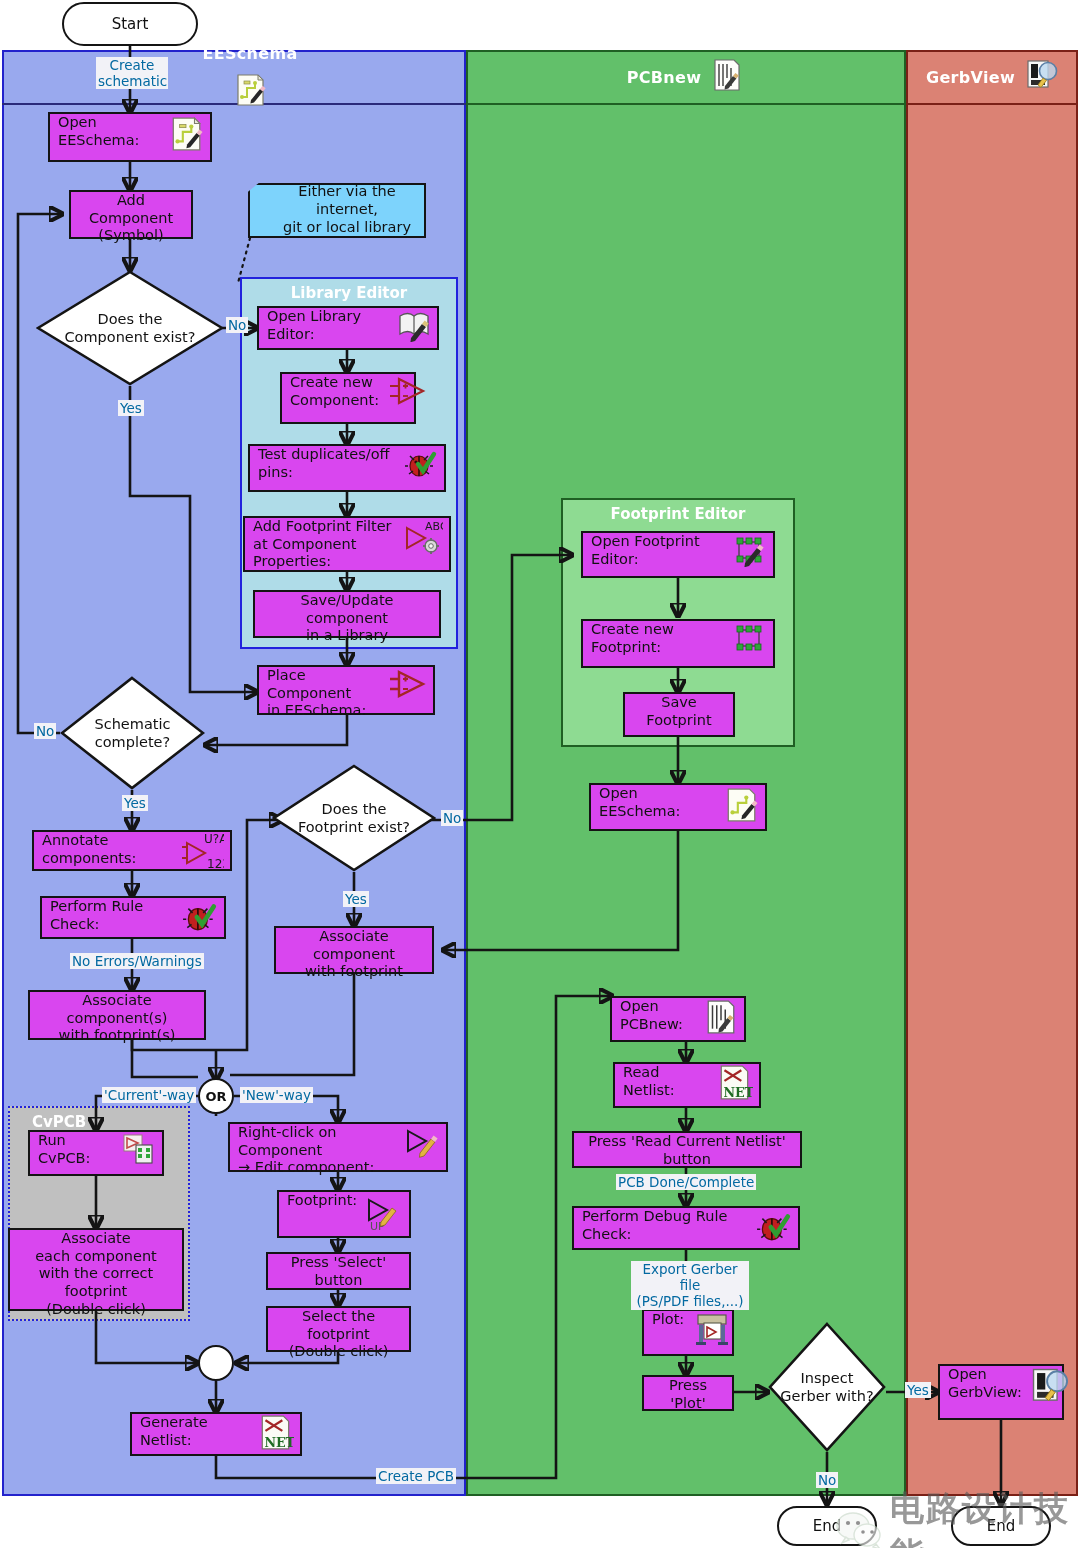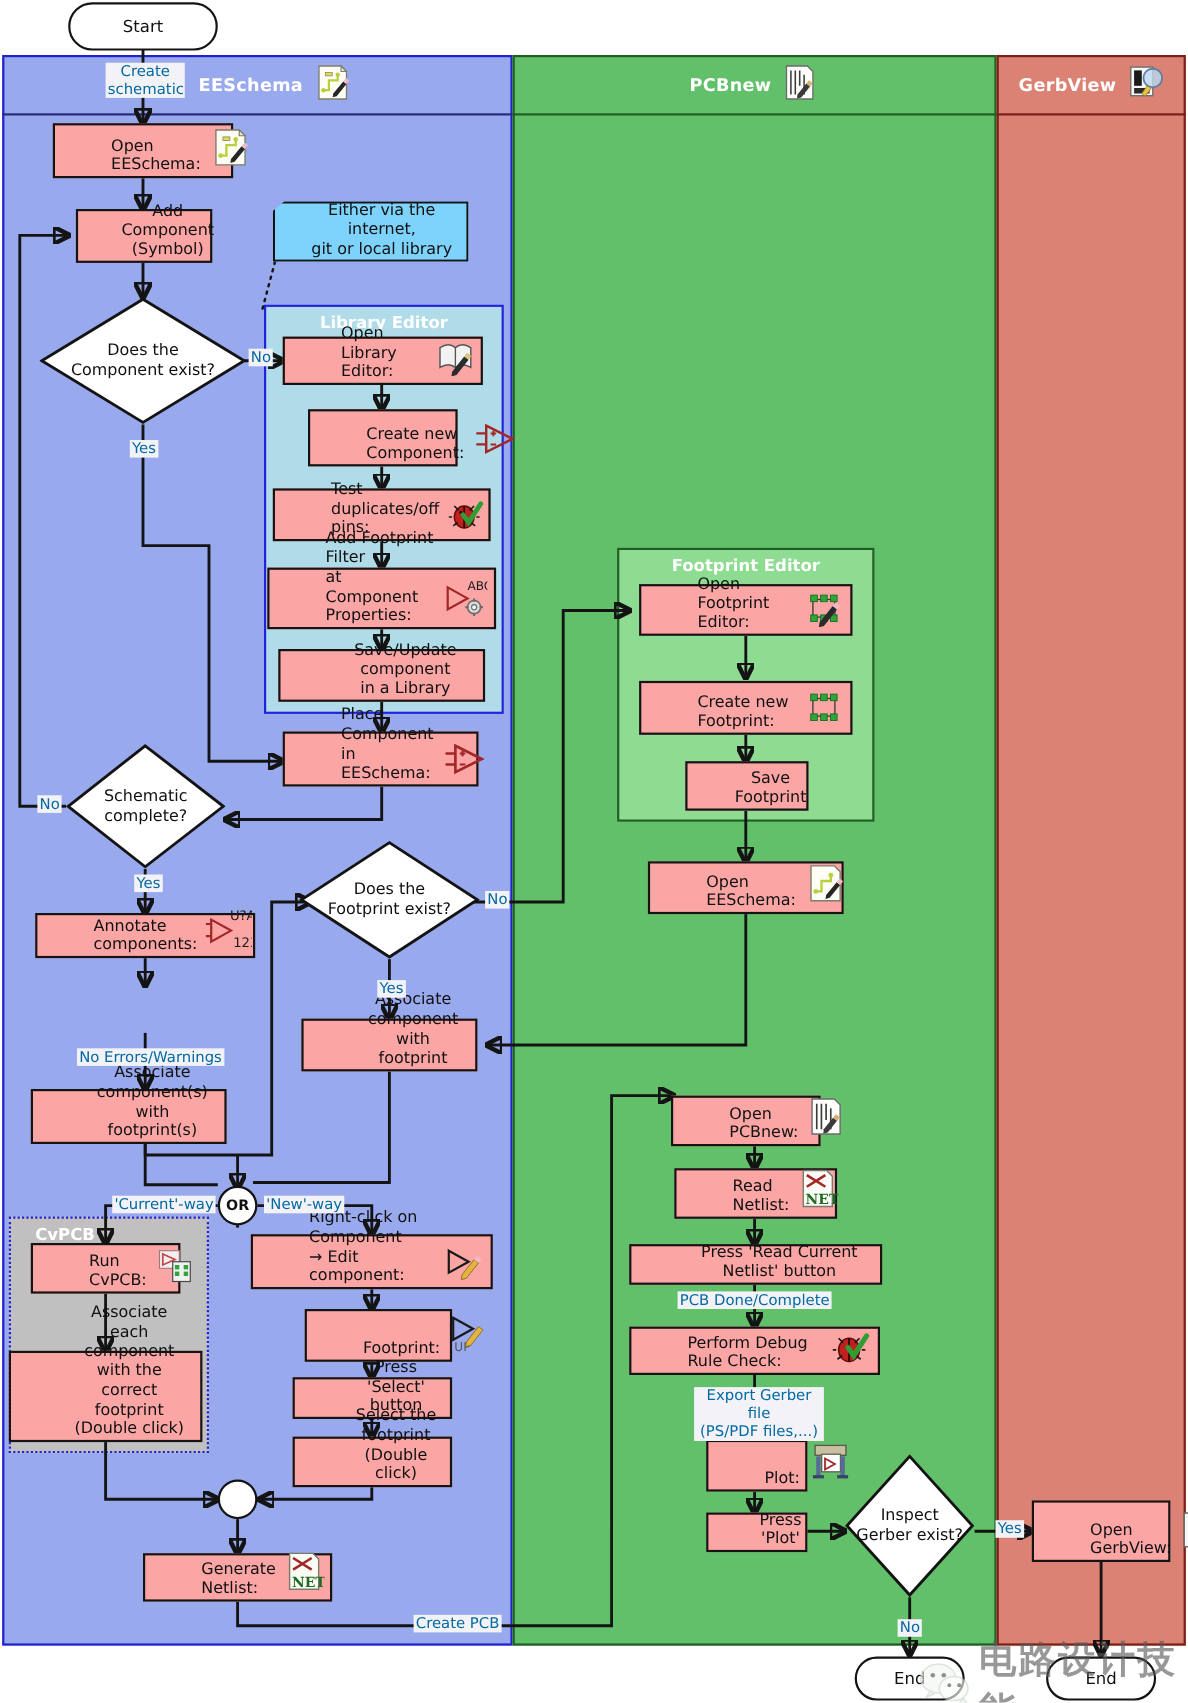--- a/index.html
+++ b/index.html
@@ -17,22 +17,22 @@
 
   
   .group{position:absolute;box-sizing:border-box;}
   .group-lib{background:#afdce8;border:2px solid #2222dd;}
   .group-fp{background:#8edb92;border:2px solid #1f5f23;}
   .group-cv{background:#c0c0c0;border:2px dotted #2222dd;}
   .group-title{position:absolute;width:100%;text-align:center;color:#ffffff;font-weight:bold;font-size:15px;}
   .group-title.left{text-align:left;padding-left:22px;}
 
   
-  .node{position:absolute;box-sizing:border-box;background:#fca5a5;border:2px solid #141414;
-        display:flex;align-items:flex-end;font-size:14.5px;color:#111;line-height:1.22;padding-left:43px;}
+  .node{position:absolute;box-sizing:border-box;background:#d946ef;border:2px solid #141414;
+        display:flex;align-items:flex-start;font-size:14.5px;color:#111;line-height:1.22;}
   .node .lbl{padding:0 8px;white-space:pre-line;}
   .node.center{justify-content:center;text-align:center;}
   .node.split{justify-content:space-between;}
   .node .ic{flex:0 0 auto;margin-right:6px;}
 
   .terminal{position:absolute;box-sizing:border-box;background:#ffffff;border:2.5px solid #141414;border-radius:26px;
             display:flex;align-items:center;justify-content:center;font-size:15px;color:#111;}
 
   .diamond{position:absolute;}
   .diamond svg{position:absolute;left:0;top:0;}
@@ -67,21 +67,21 @@
 <div id="stage">
 
   <div class="lane lane-blue" style="left:2px;top:50px;width:464px;height:1446px;"></div>
   <div class="lane lane-green" style="left:466px;top:50px;width:440px;height:1446px;"></div>
   <div class="lane lane-red" style="left:906px;top:50px;width:172px;height:1446px;"></div>
 
   <div class="lane-hdr-rule" style="left:2px;top:103px;width:464px;background:#2a2a7a;"></div>
   <div class="lane-hdr-rule" style="left:466px;top:103px;width:440px;background:#1f5f23;"></div>
   <div class="lane-hdr-rule" style="left:906px;top:103px;width:172px;background:#7a2016;"></div>
 
-  <div class="lane-hdr" style="left:100px;top:52px;width:300px;height:50px;">
+  <div class="lane-hdr" style="left:100px;top:52px;width:300px;height:50px;flex-direction:column;">
     <span>EESchema</span>
     <span>
       <svg width="34" height="34" viewBox="0 0 34 34">
         <path d="M5 2 h20 l5 5 v25 h-25 z" fill="#fdfdf5" stroke="#7d7d6b" stroke-width="1.2"></path>
         <path d="M25 2 l5 5 h-5 z" fill="#e7e7d8" stroke="#7d7d6b" stroke-width="1"></path>
         <path d="M9 24 h5 v-9 h8 v-5" stroke="#b9cf3c" stroke-width="2" fill="none"></path>
         <circle cx="9" cy="24" r="2" fill="#b9cf3c"></circle>
           <circle cx="22" cy="10" r="2" fill="#b9cf3c"></circle>
         <rect x="11" y="8" width="6" height="3" fill="#d9d96a" stroke="#8a8a4a" stroke-width=".7"></rect>
         <path d="M18 27 l9-11 3 2.4 -9 11 -3.6 1z" fill="#262626"></path>
@@ -344,20 +344,31 @@
     <span class="ic">
       <svg width="42" height="38" viewBox="0 0 42 38">
         <polygon points="5,11 23,21 5,31" fill="none" stroke="#a32626" stroke-width="2"></polygon>
         <path d="M0 15 h5 M0 26 h5" stroke="#a32626" stroke-width="2"></path>
         <text x="22" y="11" font-size="12" font-family="DejaVu Sans" fill="#1a1a1a">U?A</text>
         <text x="25" y="36" font-size="12" font-family="DejaVu Sans" fill="#1a1a1a">123</text>
       </svg>
     </span>
   </div>
 
+  <div class="node split" style="left:40px;top:896px;width:186px;height:43px;">
+    <span class="lbl">Perform Rule Check:</span>
+    <span class="ic">
+      <svg width="36" height="36" viewBox="0 0 34 34">
+        <ellipse cx="15" cy="20" rx="9" ry="10" fill="#c21f1f" stroke="#5a0c0c" stroke-width="1.2"></ellipse>
+        <path d="M15 10 v20" stroke="#2a0a0a" stroke-width="1.6"></path>
+        <path d="M6 10 l4 4 M24 10 l-4 4 M4 20 h-3 M26 20 h3 M5 28 l4-3 M25 28 l-4-3" stroke="#1a1a1a" stroke-width="1.5"></path>
+        <path d="M14 18 l5 7 11-17" stroke="#2f9e32" stroke-width="4.4" fill="none" stroke-linecap="round"></path>
+      </svg>
+    </span>
+  </div>
 
   <div class="node center" style="left:28px;top:990px;width:178px;height:50px;">
     <span class="lbl">Associate component(s)
 with footprint(s)</span>
   </div>
 
   <div class="diamond" style="left:272px;top:764px;width:164px;height:108px;">
     <svg width="164" height="108" viewBox="0 0 164 108">
         <polygon points="82,2 162,54 82,106 2,54" fill="#ffffff" stroke="#141414" stroke-width="2.6"></polygon>
       </svg>
@@ -477,21 +488,21 @@
   </div>
   <div class="node center" style="left:642px;top:1375px;width:92px;height:36px;">
     <span class="lbl">Press 'Plot'</span>
   </div>
 
   <div class="diamond" style="left:768px;top:1322px;width:118px;height:130px;">
     <svg width="118" height="130" viewBox="0 0 118 130">
         <polygon points="59,2 116,65 59,128 2,65" fill="#ffffff" stroke="#141414" stroke-width="2.6"></polygon>
       </svg>
     <div class="dtxt">Inspect
-Gerber exist?</div>
+Gerber with?</div>
   </div>
 
   <div class="node split" style="left:938px;top:1364px;width:126px;height:56px;">
     <span class="lbl">Open
 GerbView:</span>
     <span class="ic">
       <svg width="40" height="40" viewBox="0 0 34 34">
         <rect x="3" y="3" width="20" height="26" fill="#f7f7f7" stroke="#6b6b6b" stroke-width="1.2"></rect>
         <rect x="6" y="6" width="7" height="14" fill="#1a1a1a"></rect>
         <rect x="6" y="22" width="14" height="5" fill="#2b2b2b"></rect>

